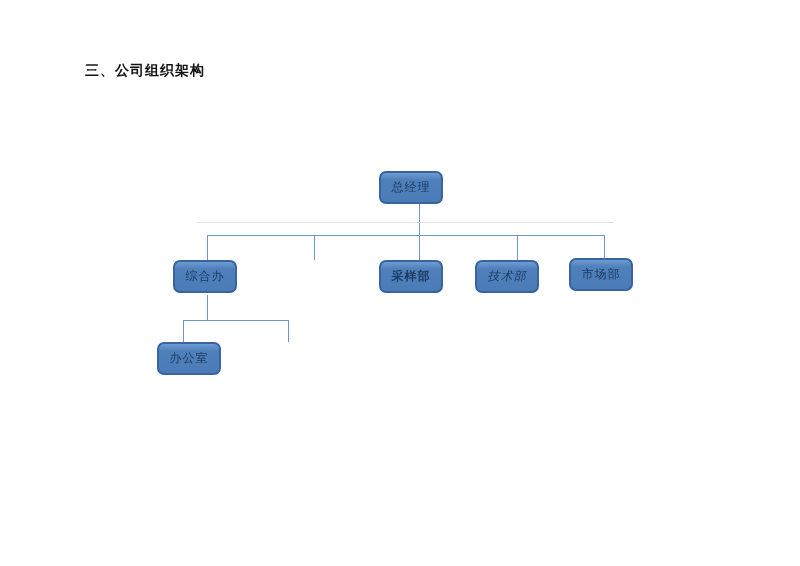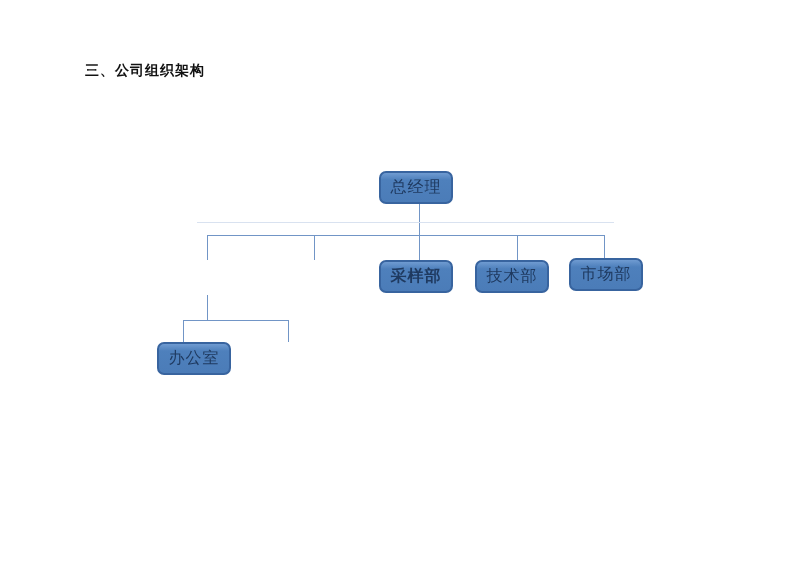--- a/index.html
+++ b/index.html
@@ -24,30 +24,30 @@
     color: #111111;
     letter-spacing: 1px;
     white-space: nowrap;
   }
   .org-chart {
     position: absolute;
     inset: 0;
   }
   .org-box {
     position: absolute;
-    width: 74px;
+    width: 64px;
     height: 33px;
     box-sizing: border-box;
     background: linear-gradient(180deg, #6f9bd1 0%, #4e80bc 24%, #4b7cb8 100%);
     border: 2px solid #38649f;
     border-radius: 7px;
     display: flex;
     align-items: center;
     justify-content: center;
-    font-size: 16px;
+    font-size: 12px;
     letter-spacing: 1px;
     color: #1f3a60;
     white-space: nowrap;
   }
   .line {
     position: absolute;
     background: #7195c6;
   }
   .line-faint {
     position: absolute;
@@ -70,25 +70,26 @@
     <div class="line" style="left:314px; top:235px; width:1px;   height:25px;"></div>
     <div class="line" style="left:517px; top:235px; width:1px;   height:25px;"></div>
     <div class="line" style="left:604px; top:235px; width:1px;   height:23px;"></div>
     <div class="line" style="left:207px; top:295px; width:1px;   height:25px;"></div>
     <div class="line" style="left:183px; top:320px; width:106px; height:1px;"></div>
     <div class="line" style="left:183px; top:320px; width:1px;   height:22px;"></div>
     <div class="line" style="left:288px; top:320px; width:1px;   height:22px;"></div>
 
     <div class="org-box" style="left:379px; top:171px;">总经理</div>
 
+    <div class="org-box" style="left:173px; top:260px;">综合办</div>
 
 
     <div class="org-box" style="left:379px; top:260px;font-weight:bold;">采样部</div>
 
-    <div class="org-box" style="left:475px; top:260px;">技术部</div>
+    <div class="org-box" style="left:475px; top:260px;font-style:italic;">技术部</div>
 
     <div class="org-box" style="left:157px; top:342px;">办公室</div>
 
     <div class="org-box" style="left:569px; top:258px;">市场部</div>
 
 
   </div>
 </div>
 
 </body></html>

